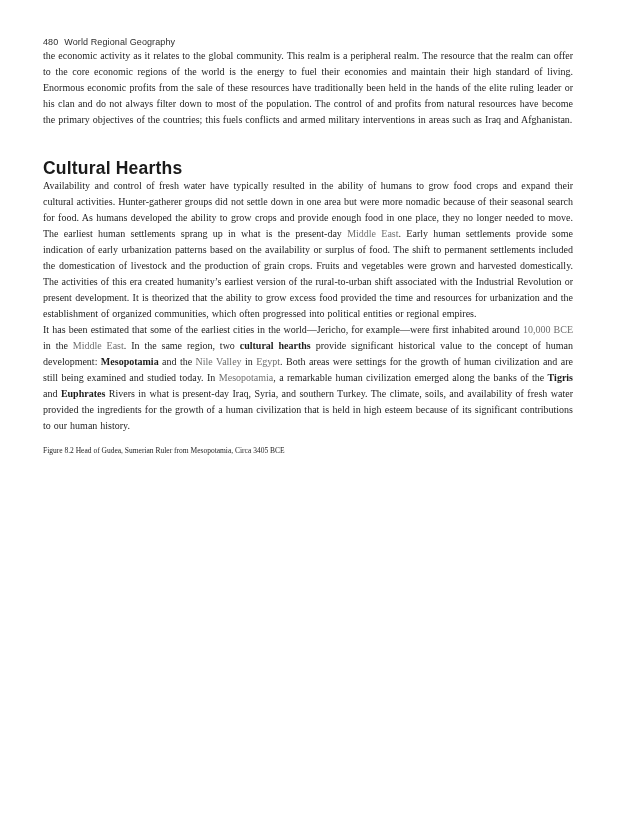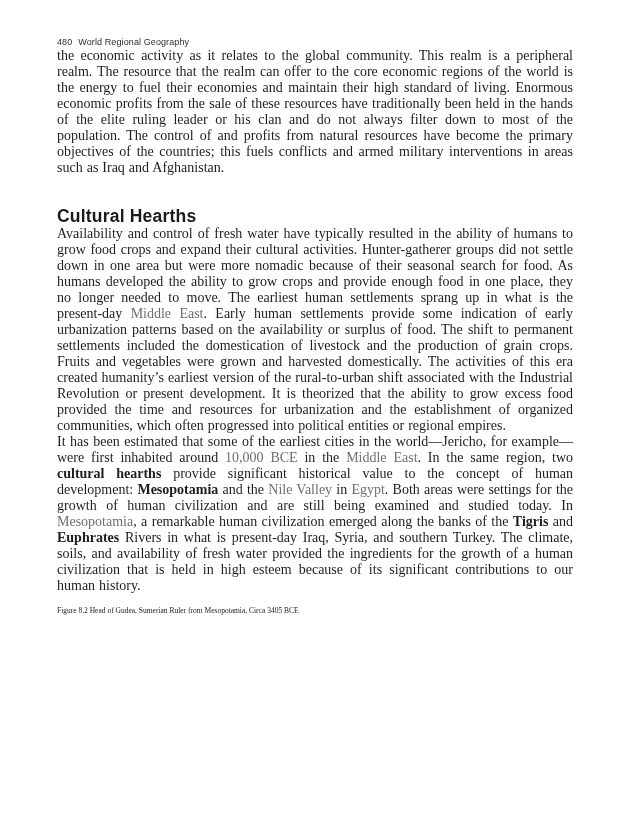--- a/index.html
+++ b/index.html
@@ -2,35 +2,35 @@
 <html><head>
 <meta charset="utf-8">
 <style>
   html, body { margin: 0; padding: 0; background: #ffffff; }
   .page {
     position: relative;
     width: 630px;
     height: 815px;
     background: #ffffff;
     box-sizing: border-box;
-    padding: 37px 57px 0 57px;
+    padding: 37px 57px 0 43px;
     font-family: "Liberation Serif", "DejaVu Serif", serif;
     color: #1d1d1d;
     overflow: hidden;
   }
   .page-header {
     font-family: "Liberation Sans", "DejaVu Sans", sans-serif;
     font-size: 9px;
     line-height: 11px;
     color: #2e2e2e;
     letter-spacing: 0.1px;
   }
   .page-header .book-title { margin-left: 6px; }
   p.body {
-    font-size: 14px;
+    font-size: 10px;
     line-height: 16px;
     text-align: justify;
     margin: 0;
     word-spacing: 0.5px;
   }
   .para1 { margin-top: 13px; }
   h1.heading {
     font-family: "Liberation Sans", "DejaVu Sans", sans-serif;
     font-size: 17.5px;
     line-height: 20px;

